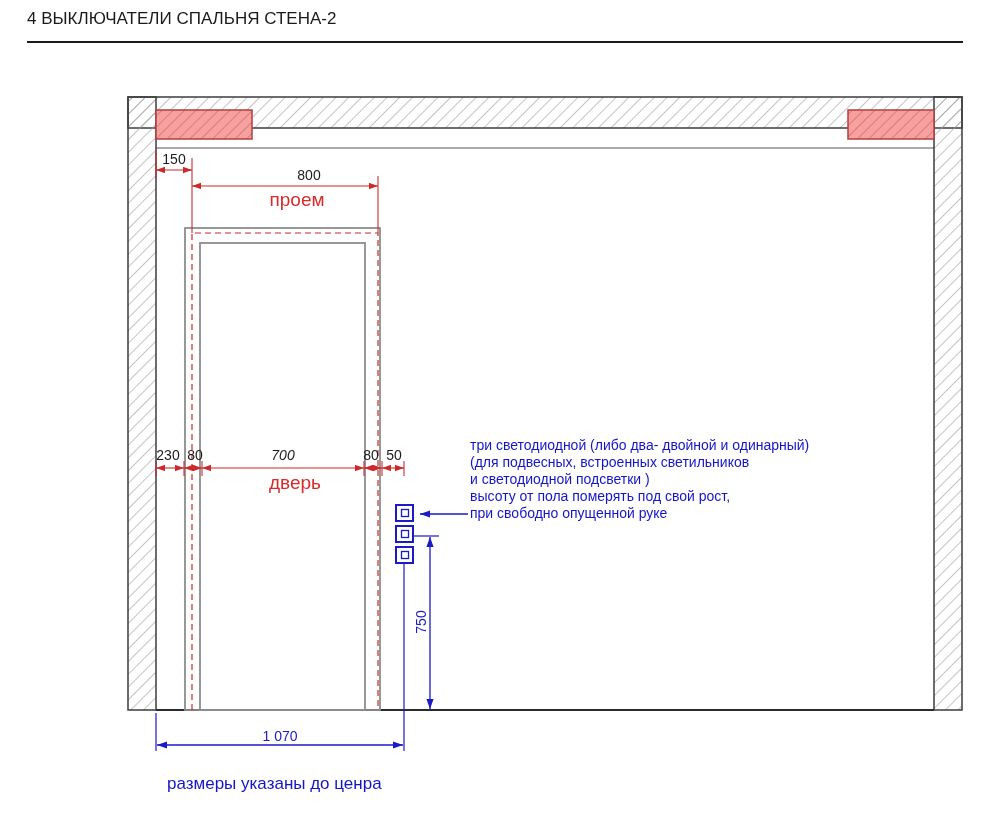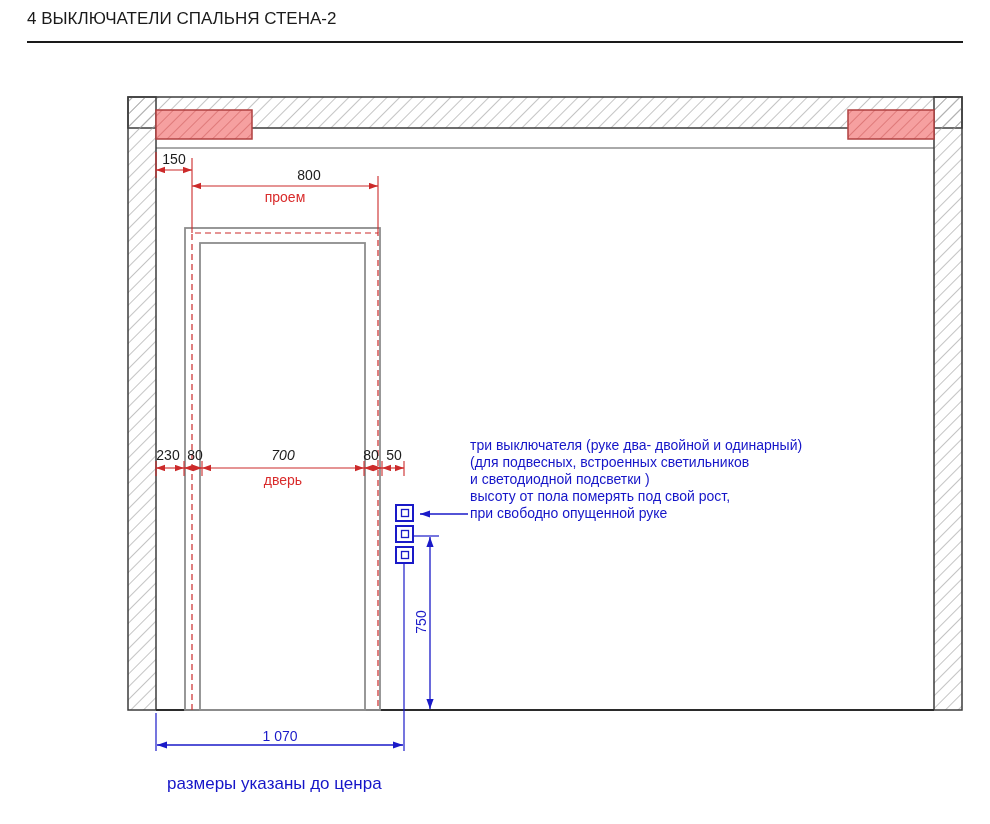--- a/index.html
+++ b/index.html
@@ -4,21 +4,21 @@
 <style>
   html, body { margin: 0; padding: 0; background: #ffffff; }
   body { width: 990px; height: 824px; font-family: "Liberation Sans", sans-serif; }
   .canvas { position: relative; width: 990px; height: 824px; background: #fff; overflow: hidden; }
   .abs { position: absolute; }
   .title { left: 27px; top: 9px; font-size: 17px; color: #1a1a1a; white-space: nowrap; }
   .rule { left: 27px; top: 41px; width: 936px; height: 2px; background: #1a1a1a; }
   .dim { font-size: 14px; color: #1c1c1c; transform: translateX(-50%); white-space: nowrap; }
   .dim.blue { color: #1a1ac8; }
   .dim.rot { transform: translate(-50%, -50%) rotate(-90deg); }
-  .rlabel { font-size: 14px; color: #d92b2b; transform: translateX(-50%); white-space: nowrap; }
+  .rlabel { font-size: 19px; color: #d92b2b; transform: translateX(-50%); white-space: nowrap; margin-left: 12px; }
   .note { font-size: 14px; color: #1515c8; line-height: 17px; white-space: nowrap; }
   .footer { font-size: 17px; color: #1515c8; white-space: nowrap; }
 </style>
 </head>
 <body>
 
 <div class="canvas">
 
   <div class="abs title">4 ВЫКЛЮЧАТЕЛИ СПАЛЬНЯ СТЕНА-2</div>
   <div class="abs rule"></div>
@@ -127,21 +127,21 @@
   <div class="abs dim" style="left:195px; top:447px;">80</div>
   <div class="abs dim" style="left:283px; top:447px;font-style:italic;">700</div>
   <div class="abs rlabel" style="left:283px; top:472px;">дверь</div>
   <div class="abs dim" style="left:371px; top:447px;">80</div>
   <div class="abs dim" style="left:394px; top:447px;">50</div>
 
   <div class="abs dim blue rot" style="left:421px; top:622px;">750</div>
   <div class="abs dim blue" style="left:280px; top:728px;">1 070</div>
 
   <div class="abs note" style="left:470px; top:437px;">
-    <div>три выключателя (руке два- двойной и одинарный)</div>
+    <div>три светодиодной (либо два- двойной и одинарный)</div>
     <div>(для подвесных, встроенных светильников</div>
     <div>и светодиодной подсветки )</div>
     <div>высоту от пола померять под свой рост,</div>
     <div>при свободно опущенной руке</div>
   </div>
 
 
   <div class="abs footer" style="left:167px; top:774px;">размеры указаны до ценра</div>
 
 </div>

